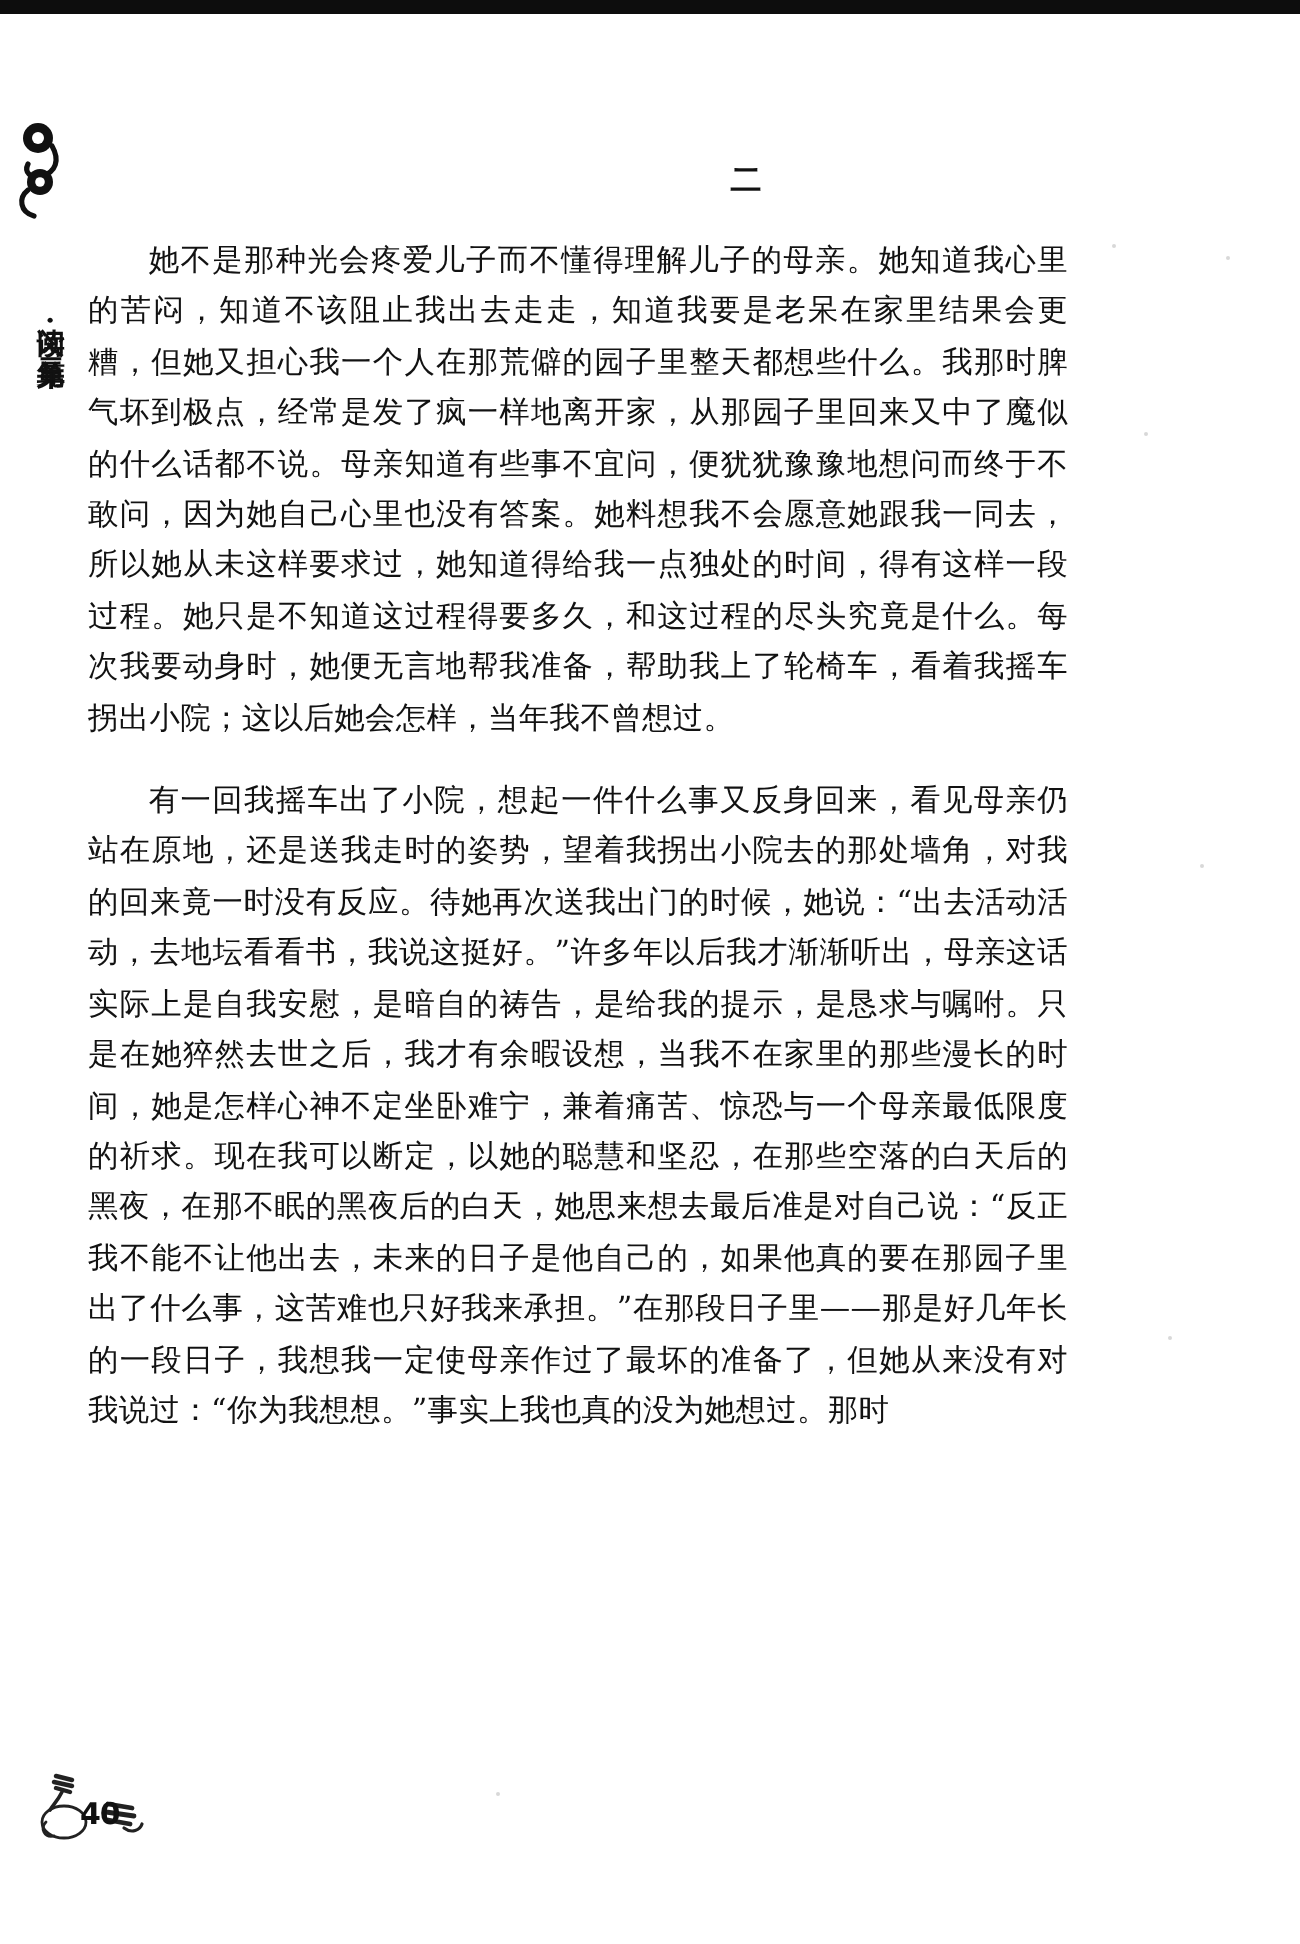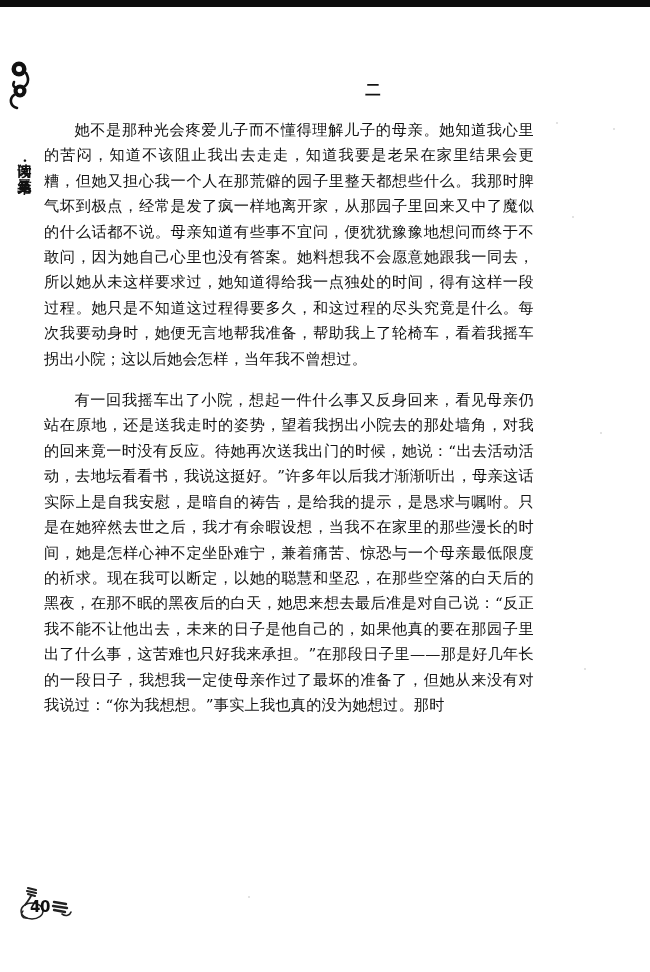--- a/index.html
+++ b/index.html
@@ -104,21 +104,21 @@
     position: absolute;
     left: 0;
     top: 0;
     width: 70px;
     height: 44px;
     color: #1a1a1a;
   }
   .footer-ornament svg { display: block; }
   .page-number {
     position: absolute;
-    left: 12px;
+    left: 22px;
     top: 14px;
     font-family: "DejaVu Sans", "Liberation Sans", sans-serif;
     font-size: 15px;
     font-weight: 700;
     color: #111;
     letter-spacing: -0.5px;
   }
 
   
   .speckle {

